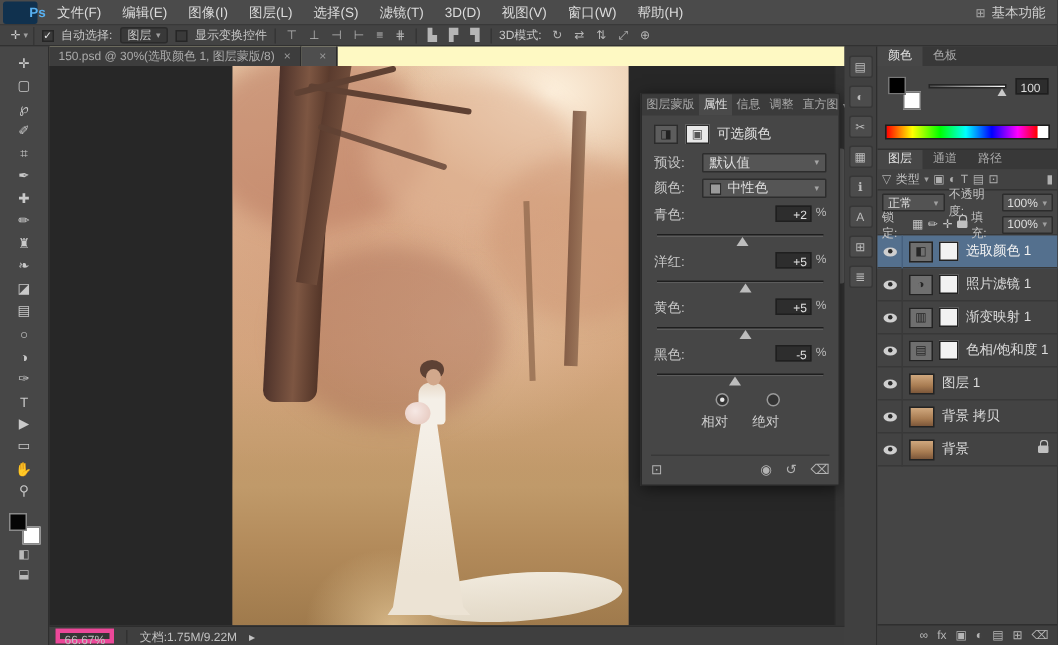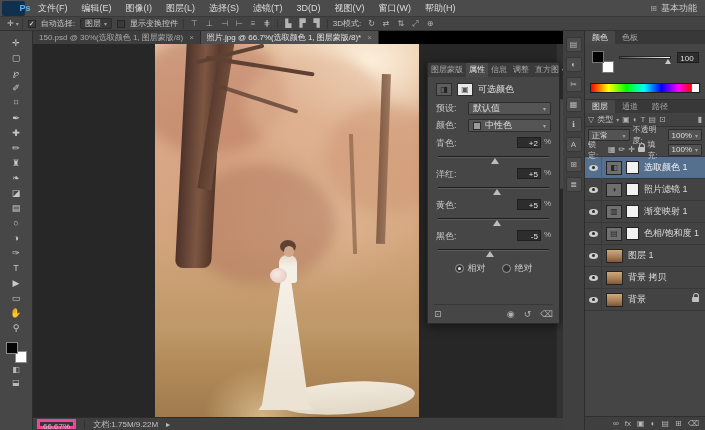--- a/index.html
+++ b/index.html
@@ -18,21 +18,21 @@
   #optionsbar{position:absolute;left:0;top:17px;width:705px;height:14px;background:#434343;border-bottom:1px solid #313131;display:flex;align-items:center;font-size:8px;color:#c6c6c6;gap:5px;padding:0 4px;}
   .tool-chip{display:flex;align-items:center;gap:2px;padding:0 3px;border-right:1px solid #363636;height:12px;}
   .cb{width:8px;height:8px;border:1px solid #262626;background:#3a3a3a;display:inline-flex;align-items:center;justify-content:center;font-size:7px;color:#e8e8e8;}
   .mini-select{display:inline-flex;align-items:center;gap:3px;background:#393939;border:1px solid #2b2b2b;height:11px;padding:0 4px;border-radius:2px;}
   .caret{font-size:6px;color:#9f9f9f;}
   .opt-sep{width:1px;height:10px;background:#353535;}
   .icon-btn{color:#b5b5b5;font-size:8px;padding:0 2px;}
   .opt-group{display:flex;gap:4px;align-items:center;}
 
   
-  #tabbar{position:absolute;left:33px;top:31px;width:530px;height:13px;background:#000000;display:flex;align-items:flex-end;}
+  #tabbar{position:absolute;left:33px;top:31px;width:530px;height:13px;background:#fef9c3;display:flex;align-items:flex-end;}
   .doc-tab{height:13px;display:flex;align-items:center;padding:0 6px;font-size:8px;color:#ababab;background:#3d3d3d;border-right:1px solid #2a2a2a;white-space:nowrap;}
   .doc-tab.active{background:#4e4e4e;color:#e3e3e3;}
   .tab-close{margin-left:6px;color:#9a9a9a;font-size:8px;}
 
   
   #toolbox{position:absolute;left:0;top:31px;width:33px;height:399px;background:#474747;border-right:1px solid #2e2e2e;display:flex;flex-direction:column;align-items:center;padding-top:4px;}
   .tool{width:24px;height:15px;display:flex;align-items:center;justify-content:center;font-size:9px;color:#c9c9c9;}
   #swatches{position:relative;width:22px;height:22px;margin-top:6px;}
   #bg-swatch{position:absolute;right:0;bottom:0;width:12px;height:12px;background:#ffffff;border:1px solid #8a8a8a;}
   #fg-swatch{position:absolute;left:1px;top:1px;width:12px;height:12px;background:#050505;border:1px solid #8a8a8a;z-index:2;}
@@ -88,21 +88,21 @@
   .swatch-sq{width:8px;height:8px;background:#9a9a9a;border:1px solid #2c2c2c;}
   .slider-row{padding:3px 8px 0;}
   .slider-head{display:flex;align-items:flex-start;}
   .slider-head .s-label{color:#c6c6c6;}
   .value-box{margin-left:auto;width:24px;height:11px;background:#2d2d2d;border:1px solid #1f1f1f;color:#e0e0e0;font-size:8px;text-align:right;padding:1px 2px 0 0;}
   .unit{margin-left:3px;color:#b9b9b9;font-size:8px;}
   .track-wrap{position:relative;height:10px;margin:3px 2px 2px;}
   .track{position:absolute;left:0;right:0;top:3px;height:2px;background:#1e1e1e;border-bottom:1px solid #5c5c5c;}
   .thumb{position:absolute;top:5px;width:0;height:0;border-left:4px solid transparent;border-right:4px solid transparent;border-bottom:6px solid #bdbdbd;transform:translateX(-50%);}
   #radio-row{display:flex;justify-content:center;gap:16px;margin-top:6px;}
-  .radio-opt{display:flex;align-items:center;gap:4px;color:#cccccc;}
+  .radio-opt{display:flex;align-items:flex-end;gap:4px;color:#cccccc;flex-direction:column;}
   .radio{width:9px;height:9px;border:1px solid #9a9a9a;border-radius:50%;background:#333;position:relative;}
   .radio.on::after{content:"";position:absolute;left:2px;top:2px;width:3px;height:3px;border-radius:50%;background:#e6e6e6;}
   #props-footer{position:absolute;left:6px;right:6px;bottom:4px;display:flex;align-items:center;color:#b2b2b2;font-size:9px;border-top:1px solid #383838;padding-top:4px;}
   #props-footer .grp{margin-left:auto;display:flex;gap:9px;}
 
   
   #collapsed{position:absolute;left:563px;top:31px;width:22px;height:399px;background:#404040;border-right:1px solid #2e2e2e;display:flex;flex-direction:column;align-items:center;padding-top:6px;gap:5px;}
   .cicon{width:16px;height:15px;background:#4c4c4c;border:1px solid #373737;border-radius:2px;color:#bdbdbd;font-size:8px;display:flex;align-items:center;justify-content:center;}
 
   
@@ -206,21 +206,20 @@
       <span class="icon-btn">⊕</span>
     </span>
   </div>
 
   <div id="tabbar">
     <div class="doc-tab">
       <span>150.psd @ 30%(选取颜色 1, 图层蒙版/8)</span>
       <span class="tab-close">×</span>
     </div>
     <div class="doc-tab active">
-      <span>照片.jpg @ 66.7%(选取颜色 1, 图层蒙版/8)*</span>
       <span class="tab-close">×</span>
     </div>
   </div>
 
   <div id="toolbox">
     <span class="tool">✛</span>
     <span class="tool">▢</span>
     <span class="tool">℘</span>
     <span class="tool">✐</span>
     <span class="tool">⌗</span>

